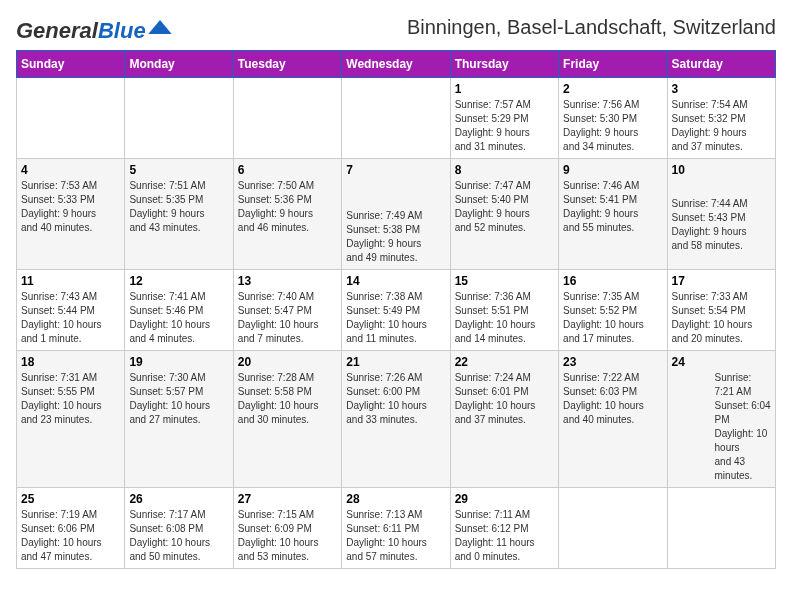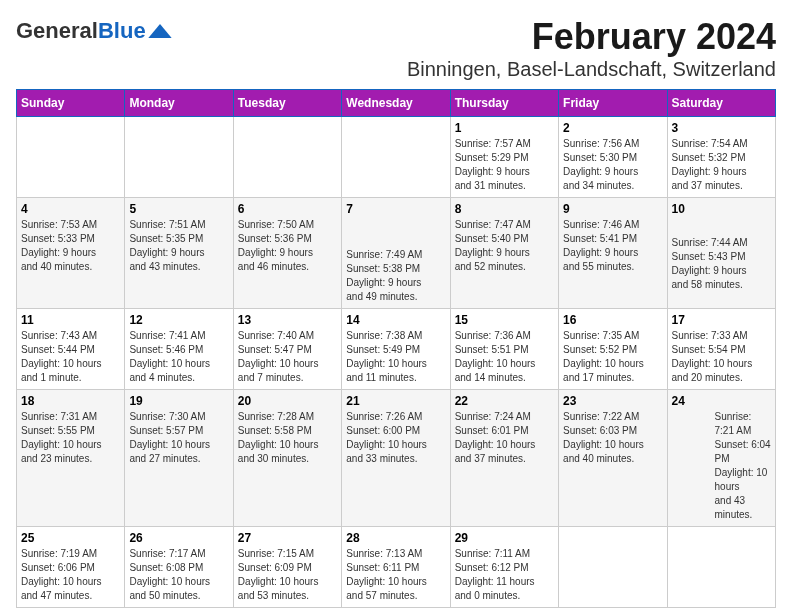--- a/index.html
+++ b/index.html
@@ -30,21 +30,21 @@
     }
     .logo-text span.general { color: #333; }
     .logo-text span.blue { color: #1565c0; }
     .logo-icon {
       width: 24px;
       height: 14px;
       margin-left: 2px;
     }
     .logo-row {
       display: flex;
-      align-items: center;
+      font-style: italic;
     }
     .title-section {
       text-align: right;
     }
     .main-title {
       font-size: 36px;
       font-weight: bold;
       color: #1a1a1a;
     }
     .subtitle {
@@ -99,21 +99,20 @@
     <div class="logo-row">
       <div class="logo-text">
         <span class="general">General</span><span class="blue">Blue</span>
       </div>
       <svg class="logo-icon" viewBox="0 0 30 18" xmlns="http://www.w3.org/2000/svg">
         <polygon points="0,18 15,0 30,18" fill="#1565c0"></polygon>
       </svg>
     </div>
   </div>
   <div class="title-section">
-    <div class="main-title">February 2024</div>
     <div class="subtitle">Binningen, Basel-Landschaft, Switzerland</div>
   </div>
 </div>
 
 <table>
   <thead>
     <tr>
     <th>Sunday</th>
         <th>Monday</th>
         <th>Tuesday</th>

